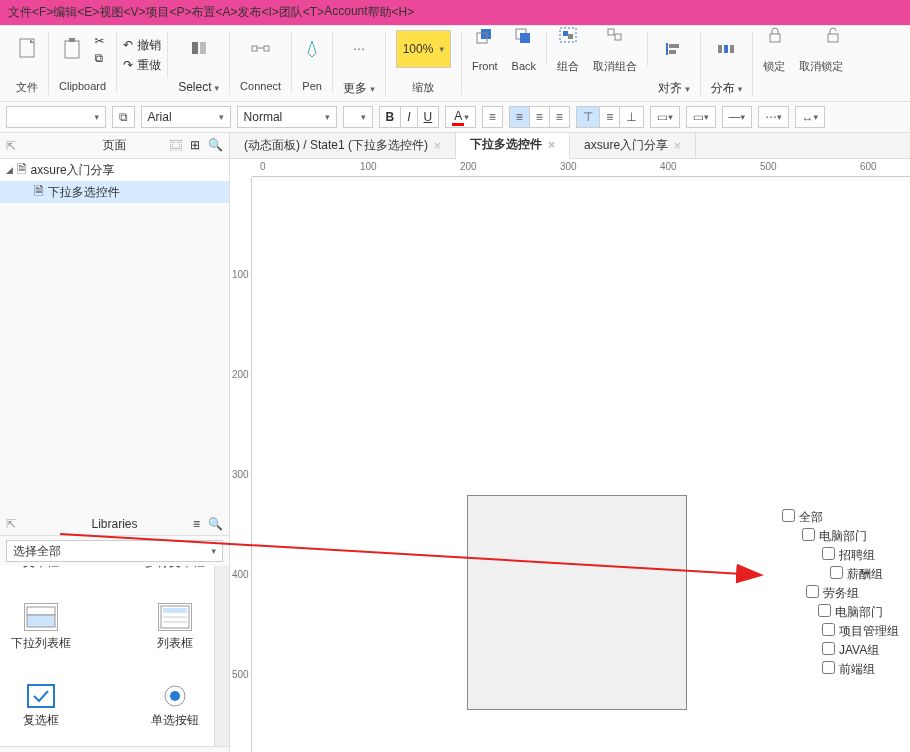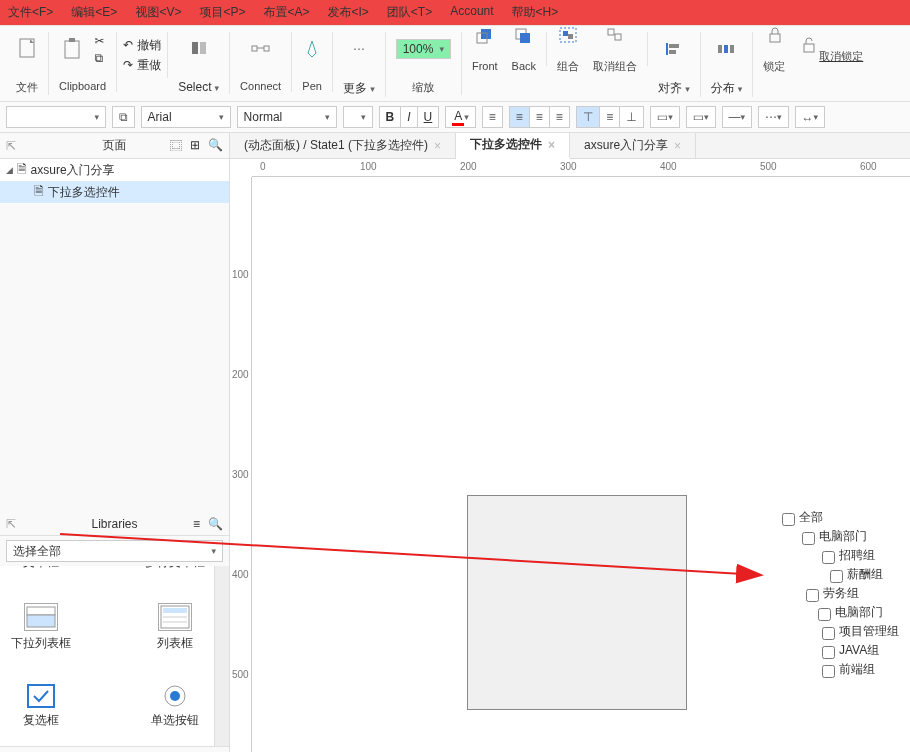--- a/index.html
+++ b/index.html
@@ -1,27 +1,27 @@
 <!DOCTYPE html>
 <html><head>
 <meta charset="utf-8">
 <style>
 *{box-sizing:border-box;margin:0;padding:0;font-family:"Microsoft YaHei",Arial,sans-serif;font-size:12px;color:#333;}
 body{background:#f5f5f5;width:910px;height:752px;overflow:hidden;position:relative;}
-.menubar{display:flex;gap:18px;padding:4px 8px;background:#ef4444;border-bottom:1px solid #e5e5e5;}
+.menubar{display:flex;padding:4px 8px;background:#ec4899;border-bottom:1px solid #e5e5e5;}
 .menubar span{cursor:default;}
 .ribbon{display:flex;align-items:flex-start;padding:6px 6px 4px 6px;background:#fafafa;border-bottom:1px solid #e0e0e0;}
 .rgroup{display:flex;flex-direction:column;align-items:center;padding:0 10px;border-right:1px solid #e3e3e3;}
 .rgroup:last-child{border-right:none;}
 .ricons{display:flex;gap:14px;align-items:center;height:34px;}
 .ristack{display:flex;flex-direction:column;gap:3px;font-size:11px;color:#555;}
 .ristack div{display:flex;align-items:center;gap:4px;}
 .ricon{width:20px;height:20px;display:inline-flex;align-items:center;justify-content:center;color:#666;}
 .rlabel{font-size:11px;color:#444;margin-top:14px;}
-.zoombox{display:flex;align-items:center;border:1px solid #ccc;background:#86efac;height:20px;padding:0 6px;font-size:12px;gap:6px;}
+.zoombox{display:flex;align-items:center;border:1px solid #ccc;background:#fde047;height:38px;padding:0 6px;font-size:12px;gap:6px;}
 .fmtbar{display:flex;align-items:center;padding:4px 6px;background:#fafafa;border-bottom:1px solid #e0e0e0;gap:6px;}
 .fbtn{height:22px;border:1px solid #ccc;background:#fff;display:inline-flex;align-items:center;justify-content:center;padding:0 6px;color:#555;}
 .fsel{height:22px;border:1px solid #ccc;background:#fff;display:inline-flex;align-items:center;padding:0 6px;min-width:80px;justify-content:space-between;}
 .fgrp{display:flex;gap:0;}
 .fgrp .fbtn{border-left:none;}
 .fgrp .fbtn:first-child{border-left:1px solid #ccc;}
 .main{display:flex;height:calc(100% - 112px);}
 .side{width:230px;background:#f9f9f9;border-right:1px solid #ddd;display:flex;flex-direction:column;}
 .panel-hdr{display:flex;align-items:center;justify-content:center;padding:4px 6px;border-bottom:1px solid #e0e0e0;position:relative;color:#555;}
 .panel-hdr .picon{position:absolute;left:6px;color:#999;}
@@ -44,21 +44,21 @@
 .tab{padding:0 14px;height:26px;display:flex;align-items:center;gap:6px;border-right:1px solid #ddd;color:#777;}
 .tab.active{background:#fff;color:#222;border-bottom:2px solid #fff;font-weight:bold;}
 .tab .x{color:#bbb;}
 .ruler-h{height:18px;background:#fff;border-bottom:1px solid #ccc;position:relative;margin-left:22px;overflow:hidden;}
 .ruler-h .tick{position:absolute;top:2px;font-size:10px;color:#777;}
 .ruler-v{width:22px;background:#fff;border-right:1px solid #ccc;position:absolute;left:0;top:44px;bottom:0;}
 .ruler-v .tick{position:absolute;left:2px;font-size:10px;color:#777;transform:none;}
 .canvas{position:absolute;left:22px;top:44px;right:0;bottom:0;background:#fff;}
 .shape-rect{position:absolute;border:1px solid #888;background:#f0f0f0;}
 .cklist{position:absolute;}
-.ckrow{display:flex;align-items:flex-end;gap:4px;margin:2px 0;font-size:13px;}
+.ckrow{display:flex;align-items:flex-start;gap:4px;margin:2px 0;font-size:13px;}
 .ckrow input{width:13px;height:13px;}
 .arrow{position:absolute;pointer-events:none;}
 svg{display:block;}
 .tri{font-size:9px;color:#666;}
 .libgrid::after{content:"";position:absolute;right:0;top:0;bottom:0;width:14px;background:#eee;border-left:1px solid #ddd;}
 .libscr{position:absolute;right:1px;top:20px;width:12px;height:30px;background:#c8c8c8;border-radius:2px;}
 </style>
 </head>
 <body>
 
@@ -238,21 +238,21 @@
     <div class="ricons">
       <div style="display:flex;flex-direction:column;align-items:flex-end;">
           <span class="ricon">
             <svg width="14" height="16">
               <rect x="2" y="7" width="10" height="8" fill="none" stroke="#888"></rect>
               <path d="M4 7 V4 a3 3 0 0 1 6 0 V7" fill="none" stroke="#888"></path>
             </svg>
           </span>
           <span class="rlabel">锁定</span>
         </div>
-      <div style="display:flex;align-items:flex-start;text-decoration:underline;">
+      <div style="display:flex;flex-direction:column;align-items:flex-end;">
           <span class="ricon">
             <svg width="14" height="16">
               <rect x="2" y="7" width="10" height="8" fill="none" stroke="#888"></rect>
               <path d="M4 7 V4 a3 3 0 0 1 6 0" fill="none" stroke="#888"></path>
             </svg>
           </span>
           <span class="rlabel">取消锁定</span>
         </div>
     </div>
   </div>

